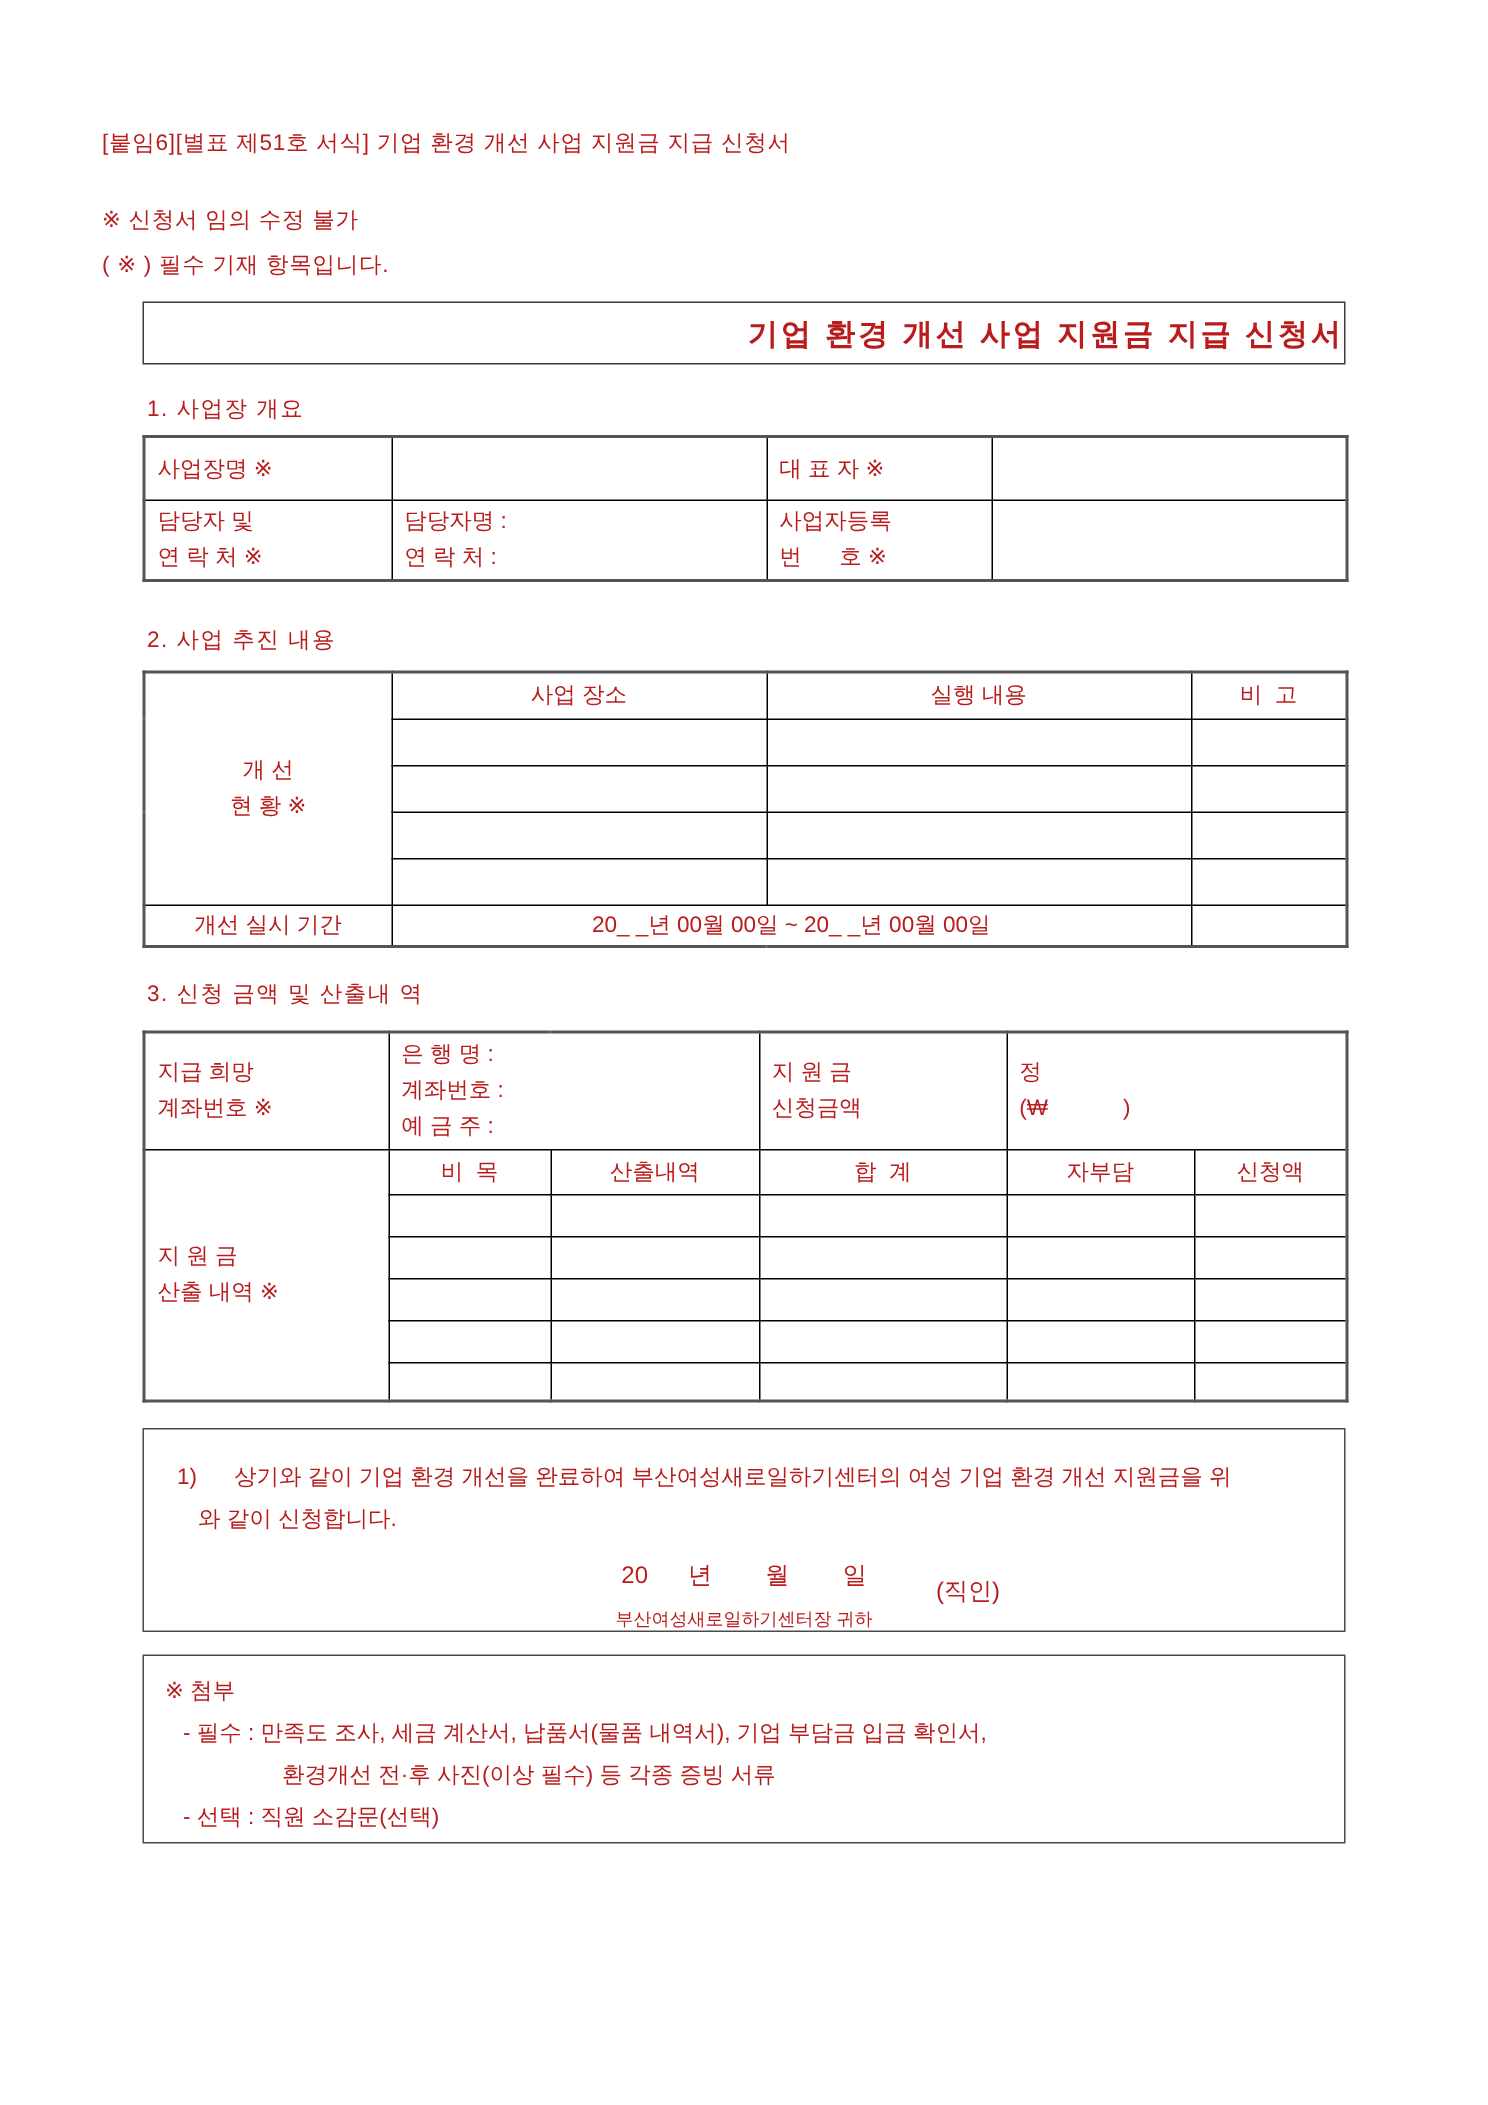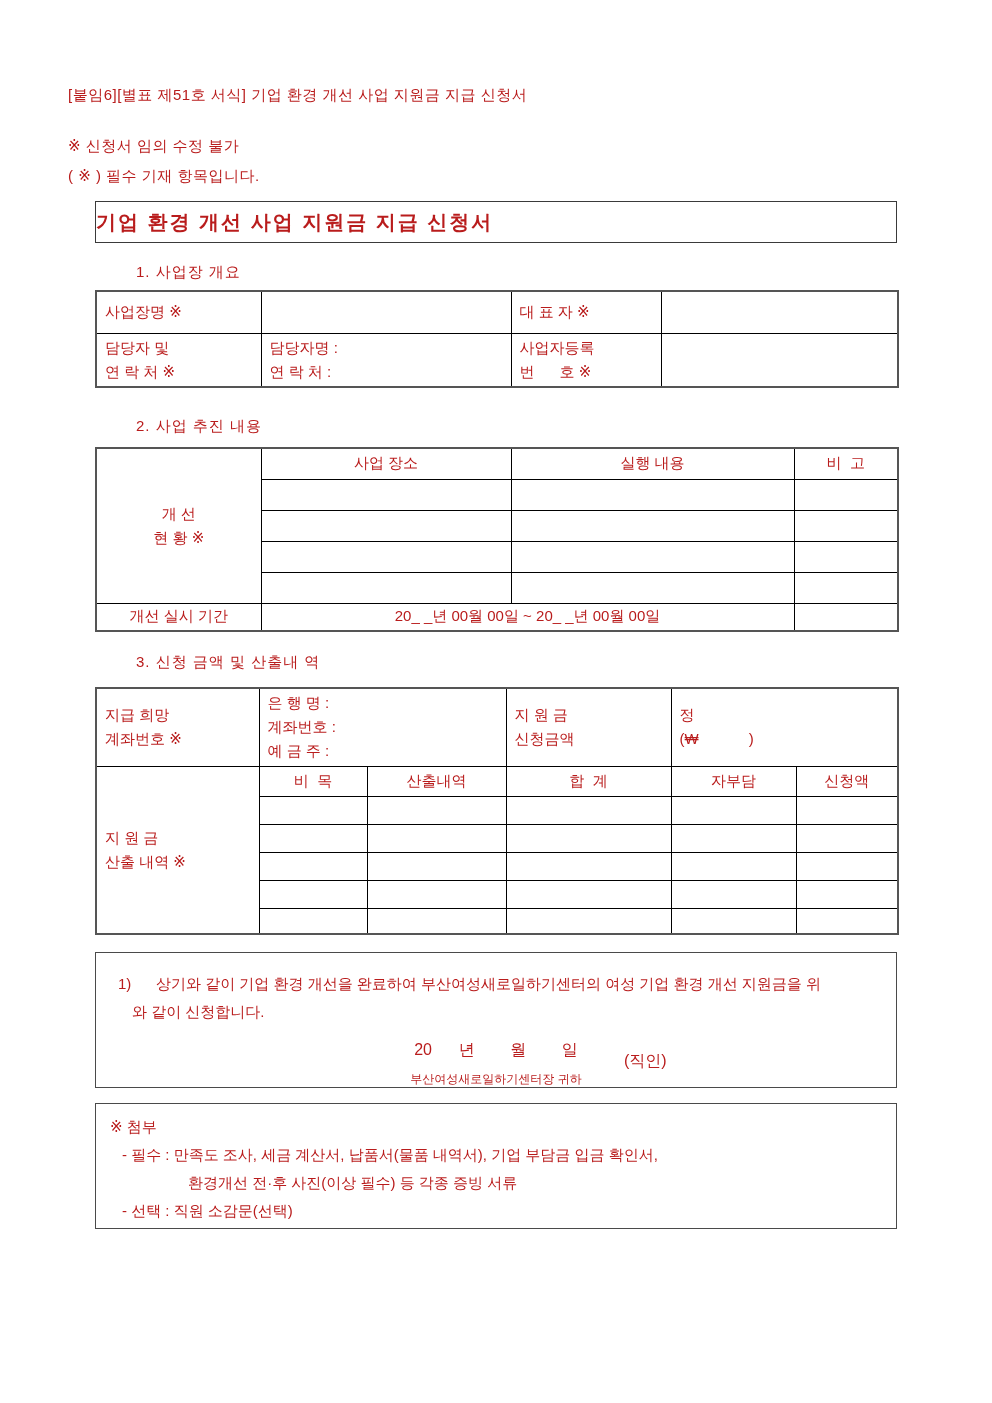--- a/index.html
+++ b/index.html
@@ -12,24 +12,24 @@
     overflow:hidden;
   }
   .pre{white-space:pre;}
   .abs{position:absolute;}
   .hdr-note{left:68px;top:86px;letter-spacing:.5px;}
   .notice1{left:68px;top:137px;letter-spacing:.5px;}
   .notice2{left:68px;top:167px;letter-spacing:.5px;}
   .title-box{
     left:95px;top:201px;width:800px;height:40px;
     border:1px solid #3a3a3a;
-    display:flex;align-items:center;justify-content:flex-start;
+    display:flex;align-items:center;justify-content:flex-end;
   }
   .title-box span{font-weight:bold;font-size:20px;letter-spacing:2px;}
-  .sec-h{letter-spacing:1px;margin-left:38px;}
+  .sec-h{letter-spacing:1px;}
   .sec-h1{left:98px;top:263px;}
   .sec-h2{left:98px;top:417px;}
   .sec-h3{left:98px;top:653px;}
   table{border-collapse:collapse;table-layout:fixed;}
   table.frm{position:absolute;border:2px solid #555;}
   td{border:1px solid #000;padding:2px 8px;vertical-align:middle;overflow:hidden;}
   td.c{text-align:center;padding:2px 2px;}
   .t1{left:95px;top:290px;width:802px;}
   .t2{left:95px;top:447px;width:802px;}
   .t3{left:95px;top:687px;width:802px;}

